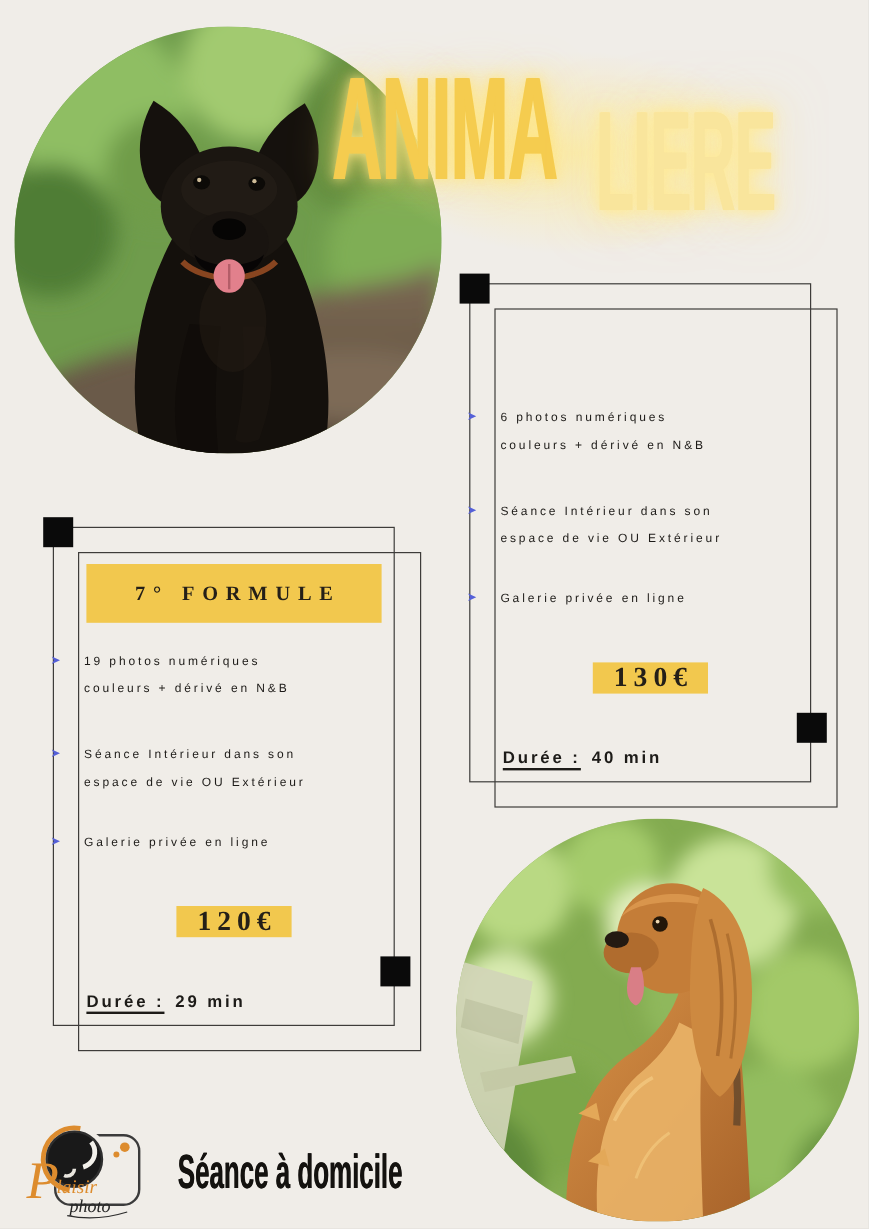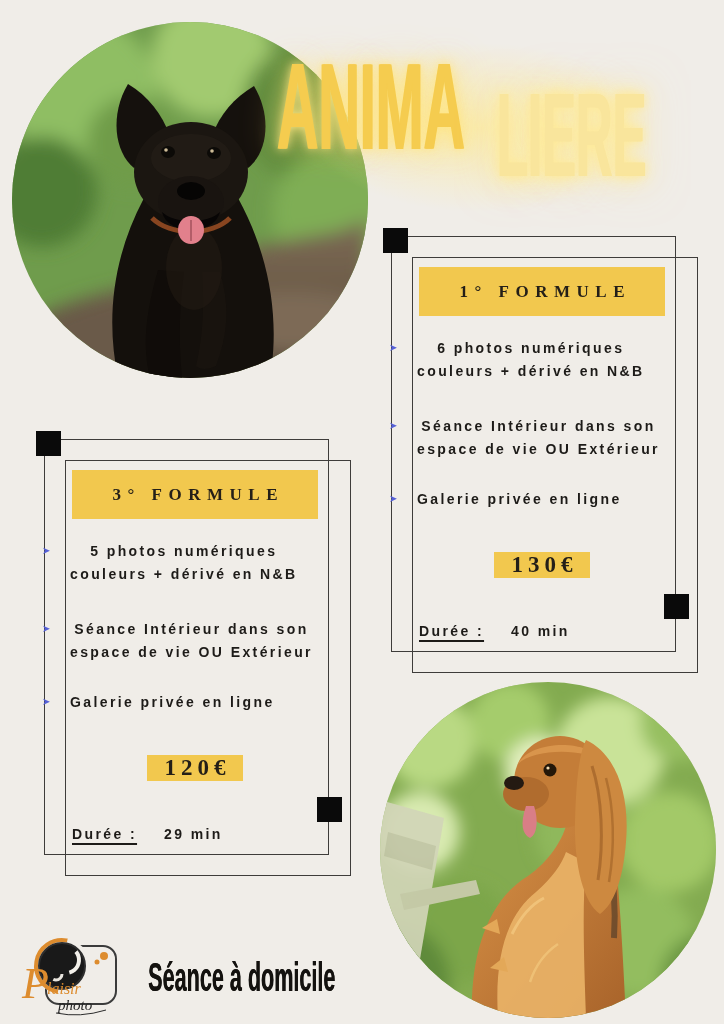--- a/index.html
+++ b/index.html
@@ -3,21 +3,21 @@
 <meta charset="utf-8">
 <title>Animalière — Flyer</title>
 <style>
   :root{
     --bg:#f0ede8; --yellow:#f2c84e; --title-yellow:#f5cc4f; --title-yellow-light:#f9e59c;
     --ink:#1d1b18; --frame:#3e3c3a; --square:#0a0a0a; --arrow-blue:#5560d8; --logo-orange:#dd8c2e;
   }
   *{box-sizing:border-box;margin:0;padding:0;}
   html,body{width:724px;height:1024px;}
   body{background:#d8d5d0;font-family:"Liberation Sans",sans-serif;}
-  .page{position:relative;width:724px;height:1024px;background:var(--bg);overflow:hidden;text-align:center;}
+  .page{position:relative;width:724px;height:1024px;background:var(--bg);overflow:hidden;}
 
   
   .photo{position:absolute;border-radius:50%;overflow:hidden;z-index:1;}
   .photo svg{display:block;width:100%;height:100%;}
   .photo-top{left:12px;top:22px;width:356px;height:356px;}
   .photo-bottom{left:380px;top:682px;width:336px;height:336px;}
 
   
   .glow{position:absolute;left:240px;top:10px;width:480px;height:235px;z-index:2;
     background:radial-gradient(ellipse 50% 50% at 50% 50%, rgba(253,236,158,.72), rgba(253,236,158,0) 72%);}
@@ -40,27 +40,27 @@
   .frame{position:absolute;border:1.6px solid var(--frame);background:transparent;}
   .frame-a{left:8px;top:8px;width:285px;height:416px;}
   .frame-b{left:29px;top:29px;width:286px;height:416px;}
   .card-header{position:absolute;left:36px;top:39px;width:246px;height:49px;background:var(--yellow);
     display:flex;align-items:center;justify-content:center;font-family:"Liberation Serif",serif;
     font-weight:bold;font-size:17px;letter-spacing:6.5px;text-indent:6.5px;color:#241f18;}
   .bullet{position:absolute;left:6px;}
   .b1{top:109px}.b2{top:187px}.b3{top:260px}
   .arrow{position:absolute;left:0;top:4px;font-size:10px;color:var(--arrow-blue);line-height:14px;}
   .bl{margin-left:28px;}
-  .line{font-weight:bold;font-size:14px;letter-spacing:2.4px;line-height:23px;color:var(--ink);white-space:nowrap;}
+  .line{font-weight:normal;font-size:10px;letter-spacing:2.4px;line-height:23px;color:var(--ink);white-space:nowrap;}
   .price{position:absolute;left:111px;top:324px;width:96px;height:26px;background:var(--yellow);
     display:flex;align-items:center;justify-content:center;font-family:"Liberation Serif",serif;
     font-weight:bold;font-size:23px;letter-spacing:5px;text-indent:5px;color:#241f18;}
   .duration{position:absolute;left:36px;top:395px;font-weight:bold;font-size:14px;letter-spacing:2.4px;
     color:var(--ink);white-space:nowrap;}
-  .dlabel{text-decoration:underline;text-underline-offset:4px;text-decoration-thickness:1.5px;margin-right:27px;}
+  .dlabel{text-decoration:underline;text-underline-offset:4px;text-decoration-thickness:1.5px;margin-right:9px;}
 
   
   .logo{position:absolute;left:20px;top:928px;width:106px;height:88px;z-index:2;}
   .logo svg{display:block;width:100%;height:100%;}
   .caption{position:absolute;left:148px;top:957px;z-index:2;font-weight:bold;font-size:40px;line-height:1;
     transform:scaleX(.54);transform-origin:0 0;color:#14120f;white-space:nowrap;text-shadow:.6px 0 0 currentColor;}
 </style>
 </head>
 <body>
 
@@ -114,21 +114,20 @@
   </div>
 
   <div class="glow"></div>
   <h1 class="title title-anima">ANIMA</h1>
   <h1 class="title title-liere">LIERE</h1>
 
   <section class="card card1">
     <div class="frame frame-a"></div>
     <div class="frame frame-b"></div>
     <div class="sq sq-tl"></div>
-    <header class="card-header">1° FORMULE</header>
     <div class="bullet b1">
       <span class="arrow">➤</span>
       <div class="bl">
         <div class="line">6 photos numériques</div>
         <div class="line">couleurs + dérivé en N&amp;B</div>
       </div>
     </div>
     <div class="bullet b2">
       <span class="arrow">➤</span>
       <div class="bl">
@@ -147,25 +146,25 @@
     <div class="sq sq-br"></div>
     <div class="duration">
       <span class="dlabel">Durée :</span><span class="dvalue">40 min</span>
     </div>
   </section>
 
   <section class="card card2">
     <div class="frame frame-a"></div>
     <div class="frame frame-b"></div>
     <div class="sq sq-tl"></div>
-    <header class="card-header">3° FORMULE</header>
+    <header class="card-header">7° FORMULE</header>
     <div class="bullet b1">
       <span class="arrow">➤</span>
       <div class="bl">
-        <div class="line">5 photos numériques</div>
+        <div class="line">19 photos numériques</div>
         <div class="line">couleurs + dérivé en N&amp;B</div>
       </div>
     </div>
     <div class="bullet b2">
       <span class="arrow">➤</span>
       <div class="bl">
         <div class="line">Séance Intérieur dans son</div>
         <div class="line">espace de vie OU Extérieur</div>
       </div>
     </div>

